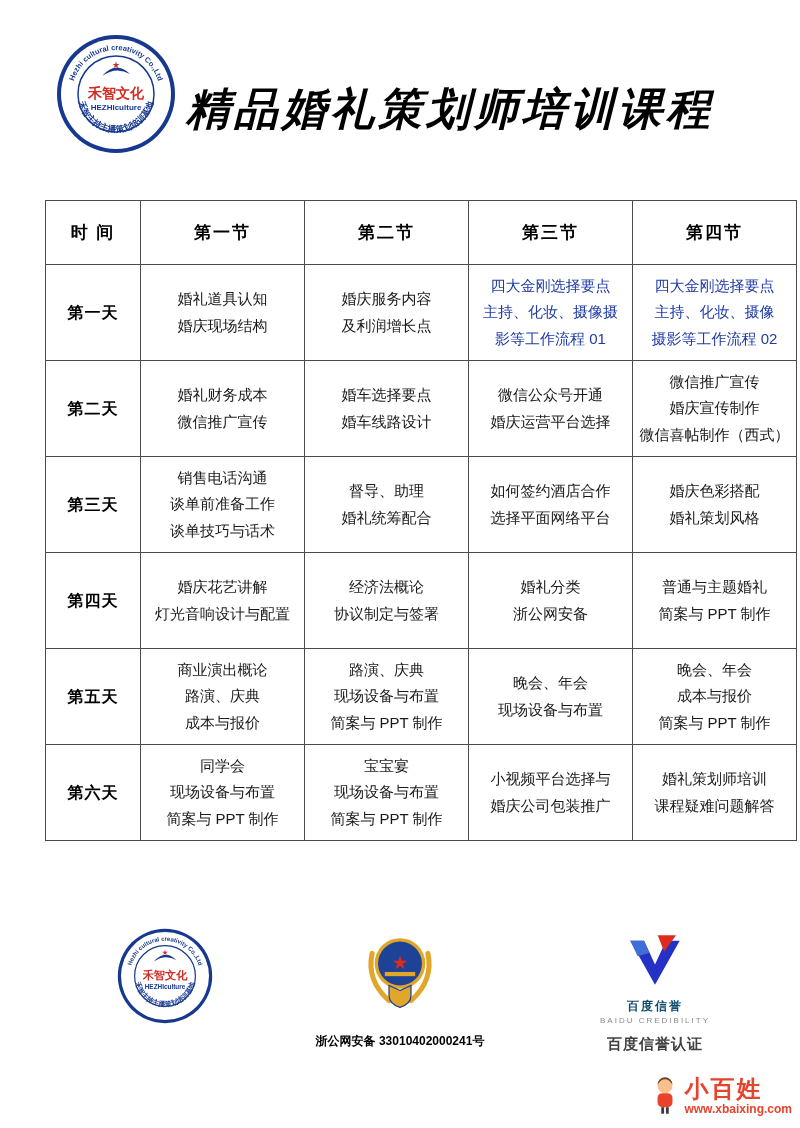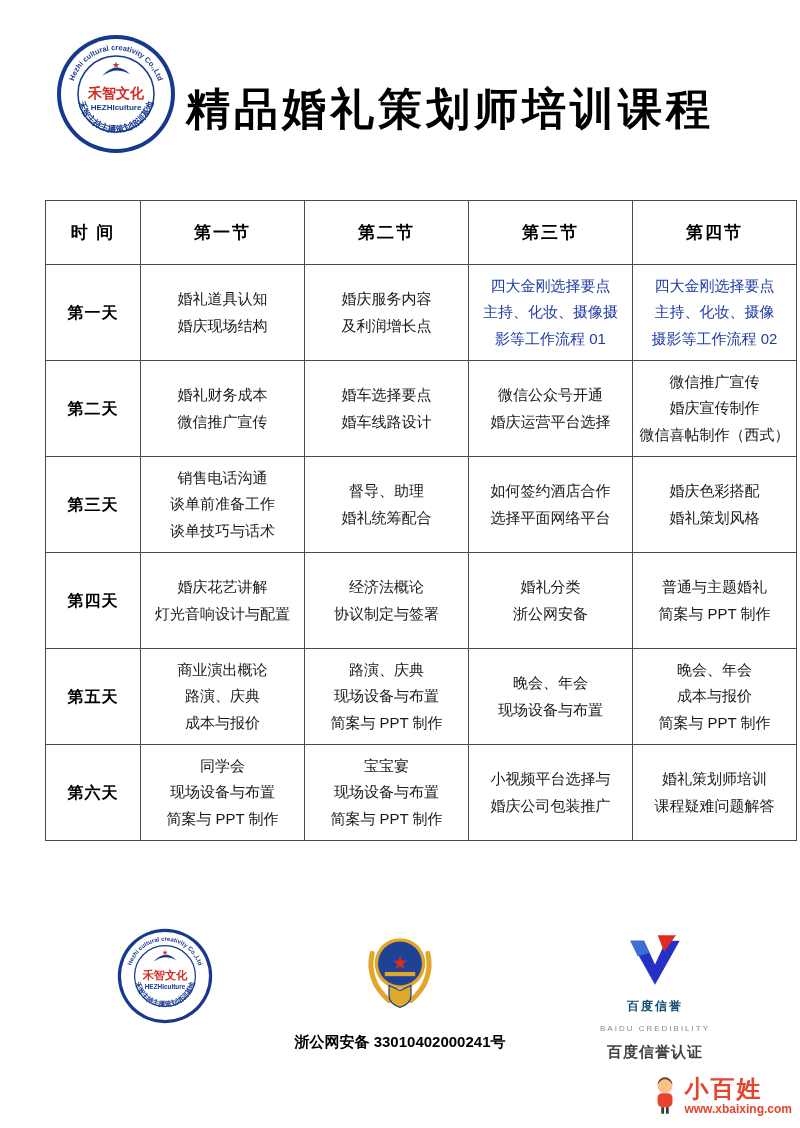--- a/index.html
+++ b/index.html
@@ -8,20 +8,21 @@
     position:relative; width:800px; height:1128px; background:#ffffff;
     font-family:"Liberation Sans", sans-serif; overflow:hidden;
   }
 
   
   .logo-top { position:absolute; left:56px; top:34px; width:120px; height:120px; }
   .page-title {
     position:absolute; left:186px; top:80px;
     font-size:44px; font-weight:800; letter-spacing:4px; color:#000;
     white-space:nowrap;
+    font-style:italic;
   }
 
   
   table.course-table {
     position:absolute; left:45px; top:200px; width:752px;
     border-collapse:collapse; table-layout:fixed;
   }
   .course-table th, .course-table td {
     border:1px solid #4a4a4a; text-align:center; vertical-align:middle;
   }
@@ -34,23 +35,23 @@
   }
   .course-table td.day { font-size:16px; font-weight:700; letter-spacing:1px; color:#000; }
   col.day-col { width:95px; }
 
   
   .f-col { position:absolute; top:928px; width:220px; text-align:center; }
   .f-left   { left:55px; }
   .f-center { left:290px; }
   .f-right  { left:545px; }
   .f-left .copyright { margin-top:10px; font-size:13px; color:#222; }
-  .f-center .police-text { margin-top:8px; font-size:15px; font-weight:700; color:#000; }
+  .f-center .police-text { margin-top:8px; font-size:12px; font-weight:700; color:#000; }
   .f-right .baidu-brand { margin-top:2px; font-size:12px; font-weight:700; color:#0c4a6e; letter-spacing:2px; }
-  .f-right .baidu-en { font-size:8px; color:#8a8a8a; letter-spacing:2px; margin-top:9px; }
+  .f-right .baidu-en { font-size:8px; color:#8a8a8a; letter-spacing:2px; margin-top:1px; }
   .f-right .baidu-caption { margin-top:10px; font-size:15px; font-weight:700; color:#404040; letter-spacing:1px; }
 
   
   .watermark {
     position:absolute; right:8px; top:1076px;
     display:flex; align-items:center; gap:5px;
   }
   .wm-texts { display:flex; flex-direction:column; align-items:flex-start; line-height:1.1; }
   .wm-name { font-size:24px; font-weight:800; color:#e8432d; letter-spacing:2px; }
   .wm-url  { font-size:12px; font-weight:700; color:#e8432d; }

